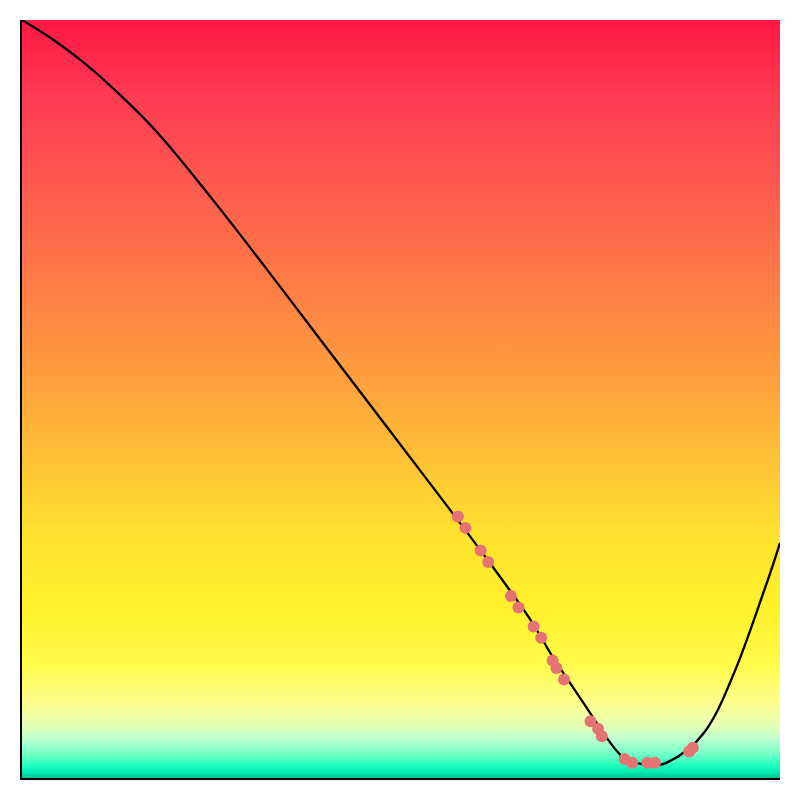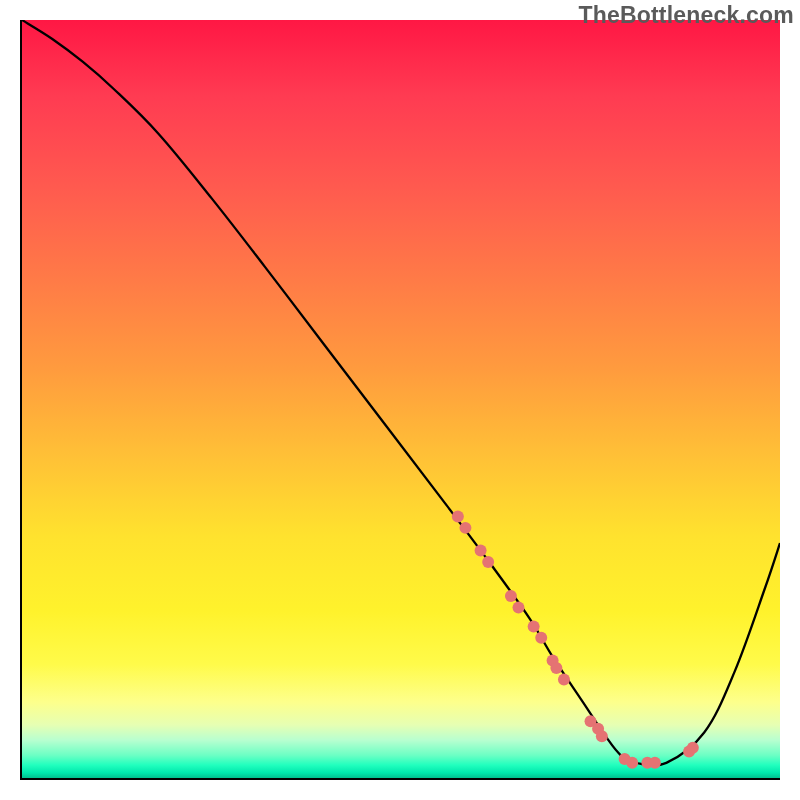--- a/index.html
+++ b/index.html
@@ -55,21 +55,20 @@
     position: absolute;
     inset: 0;
     width: 100%;
     height: 100%;
   }
 </style>
 </head>
 <body>
 
 <div class="chart-container">
-  <div class="watermark">TheBottleneck.com</div>
   <div class="plot-area">
     <div class="gradient-bg"></div>
     <svg class="curve" viewBox="0 0 100 100" preserveAspectRatio="none">
       <path id="curve-path" fill="none" stroke="#000000" stroke-width="2.3" vector-effect="non-scaling-stroke" d="M 0 0 C 0.72 0.44999999999999996, 2.56 1.51, 4 2.5 C 5.4399999999999995 3.49, 6.5600000000000005 4.33, 8 5.5 C 9.44 6.67, 10.2 7.29, 12 9 C 13.8 10.71, 15.66 12.39, 18 15 C 20.34 17.61, 22.48 20.35, 25 23.5 C 27.52 26.65, 29.3 28.99, 32 32.5 C 34.7 36.01, 37.12 39.220000000000006, 40 43.00000000000001 C 42.88 46.78000000000001, 45.12 49.72, 48 53.5 C 50.88 57.28, 53.480000000000004 60.67, 56.00000000000001 64 C 58.52000000000001 67.33, 60.02 69.3, 62 72 C 63.98 74.7, 65.56 76.84, 67 79 C 68.44 81.16, 68.74 82.02, 70 84 C 71.26 85.98, 72.74 88.11, 74 90 C 75.26 91.89, 76.1 93.24, 77 94.5 C 77.9 95.76, 78.28 96.37, 79 97 C 79.72 97.63, 79.92 97.82, 81 98 C 82.08 98.18, 83.38 98.72, 85 98 C 86.62 97.28, 88.38 96.16, 90 94 C 91.62 91.84, 92.56 89.42, 94 86 C 95.44 82.58, 96.92 78.06, 98 75 C 99.08 71.94, 99.64 70.08, 100 69"></path>
       <g id="points-group">
           <circle cx="57.49999999999999" cy="65.5" r="0.7894736842105263" fill="#e57373"></circle>
           <circle cx="58.5" cy="67" r="0.7894736842105263" fill="#e57373"></circle>
           <circle cx="60.5" cy="70" r="0.7894736842105263" fill="#e57373"></circle>
           <circle cx="61.5" cy="71.5" r="0.7894736842105263" fill="#e57373"></circle>
           <circle cx="64.5" cy="76" r="0.7894736842105263" fill="#e57373"></circle>

